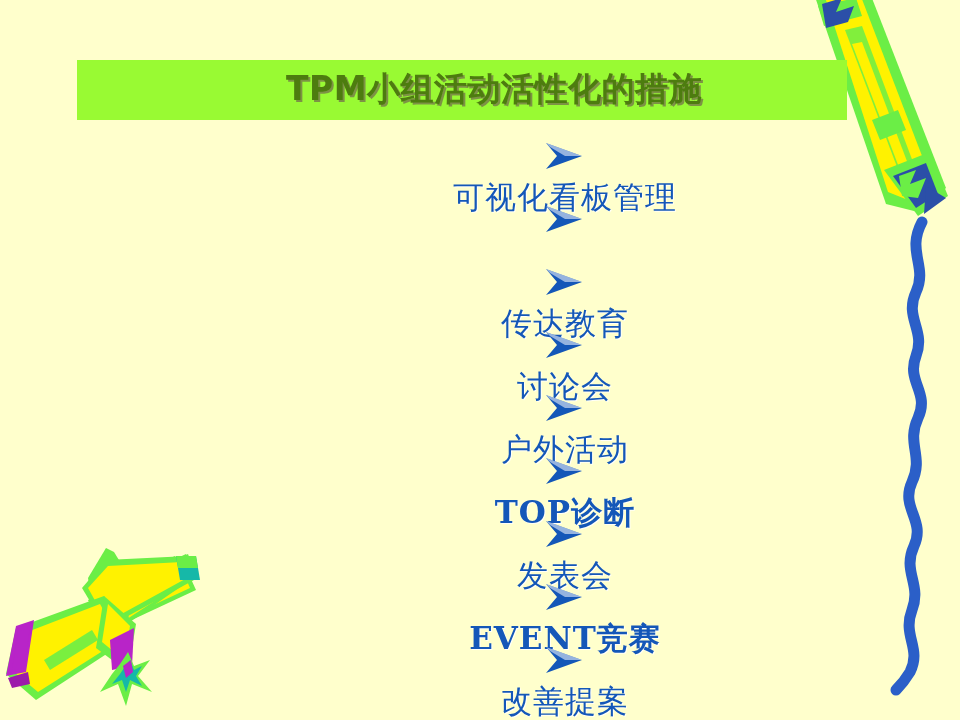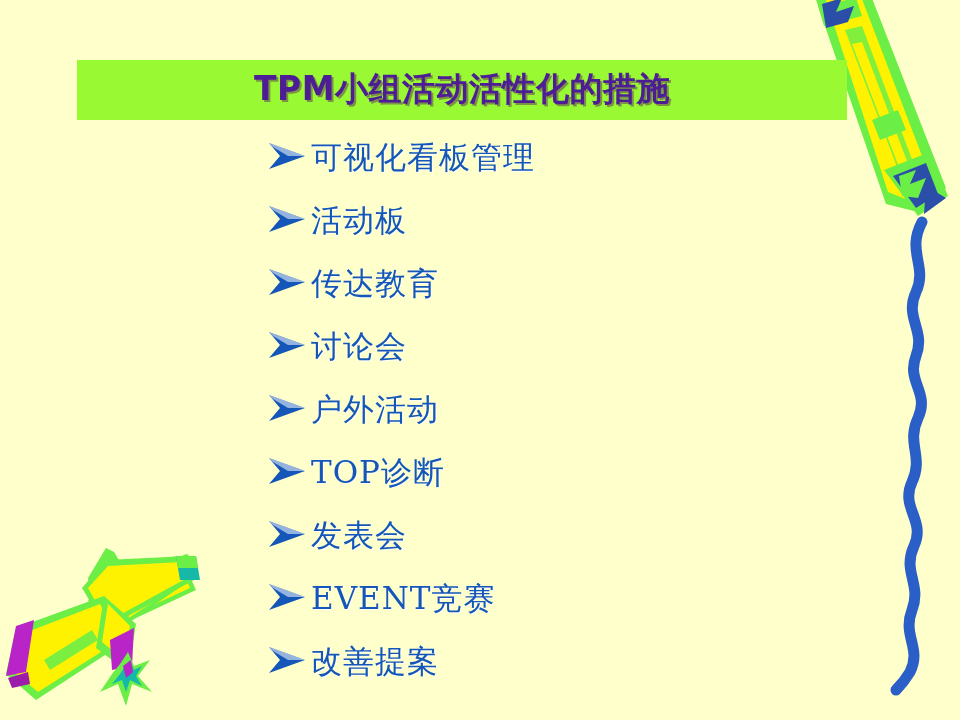--- a/index.html
+++ b/index.html
@@ -44,41 +44,44 @@
     position: absolute;
     left: 0;
     top: 0;
     width: 770px;
     height: 60px;
     line-height: 58px;
     text-align: center;
     font-family: "DejaVu Sans", "Liberation Sans", sans-serif;
     font-size: 33px;
     font-weight: bold;
-    color: #4c1d95;
+    color: #4d7c0f;
     letter-spacing: 0.5px;
     text-shadow: 2px 2px 0 rgba(90,20,90,0.45);
     white-space: nowrap;
+    padding-left: 32px;
   }
 
   
   #bullet-list {
     position: absolute;
     left: 265px;
     top: 137px;
     width: 600px;
     z-index: 6;
     list-style: none;
     margin: 0;
     padding: 0;
   }
   .bullet-row {
     position: relative;
     height: 63px;
     display: flex;
+    align-items: center;
+    flex-direction: column;
   }
   .bullet-marker {
     flex: 0 0 auto;
     width: 46px;
     height: 40px;
     position: relative;
     top: -1px;
   }
   .bullet-marker svg {
     display: block;
@@ -86,21 +89,21 @@
   .bullet-label {
     flex: 0 0 auto;
     font-family: "DejaVu Serif", "Liberation Serif", serif;
     font-size: 31px;
     color: #1457B8;
     white-space: nowrap;
     text-shadow: 1px 1px 0 rgba(255,255,255,0.85);
     letter-spacing: 1px;
   }
   .bullet-label.latin-bold {
-    font-weight: normal;
+    font-weight: bold;
   }
 </style>
 </head>
 <body>
 
 <div id="slide">
 
   <svg class="deco-layer" viewBox="0 0 960 720" width="960" height="720" aria-hidden="true">
 
     <g>
@@ -208,21 +211,20 @@
       <span class="bullet-label">可视化看板管理</span>
     </li>
 
     <li class="bullet-row">
       <span class="bullet-marker">
         <svg viewBox="0 0 46 40" width="46" height="40">
           <path d="M 4 7 L 40 20 L 4 33 L 15 20 Z" fill="#1457B8"></path>
           <path d="M 4 7 L 40 20 L 23 20 L 8 11 Z" fill="#FFFFFF" opacity="0.55"></path>
         </svg>
       </span>
-      <span class="bullet-label">活动板</span>
     </li>
 
     <li class="bullet-row">
       <span class="bullet-marker">
         <svg viewBox="0 0 46 40" width="46" height="40">
           <path d="M 4 7 L 40 20 L 4 33 L 15 20 Z" fill="#1457B8"></path>
           <path d="M 4 7 L 40 20 L 23 20 L 8 11 Z" fill="#FFFFFF" opacity="0.55"></path>
         </svg>
       </span>
       <span class="bullet-label">传达教育</span>

